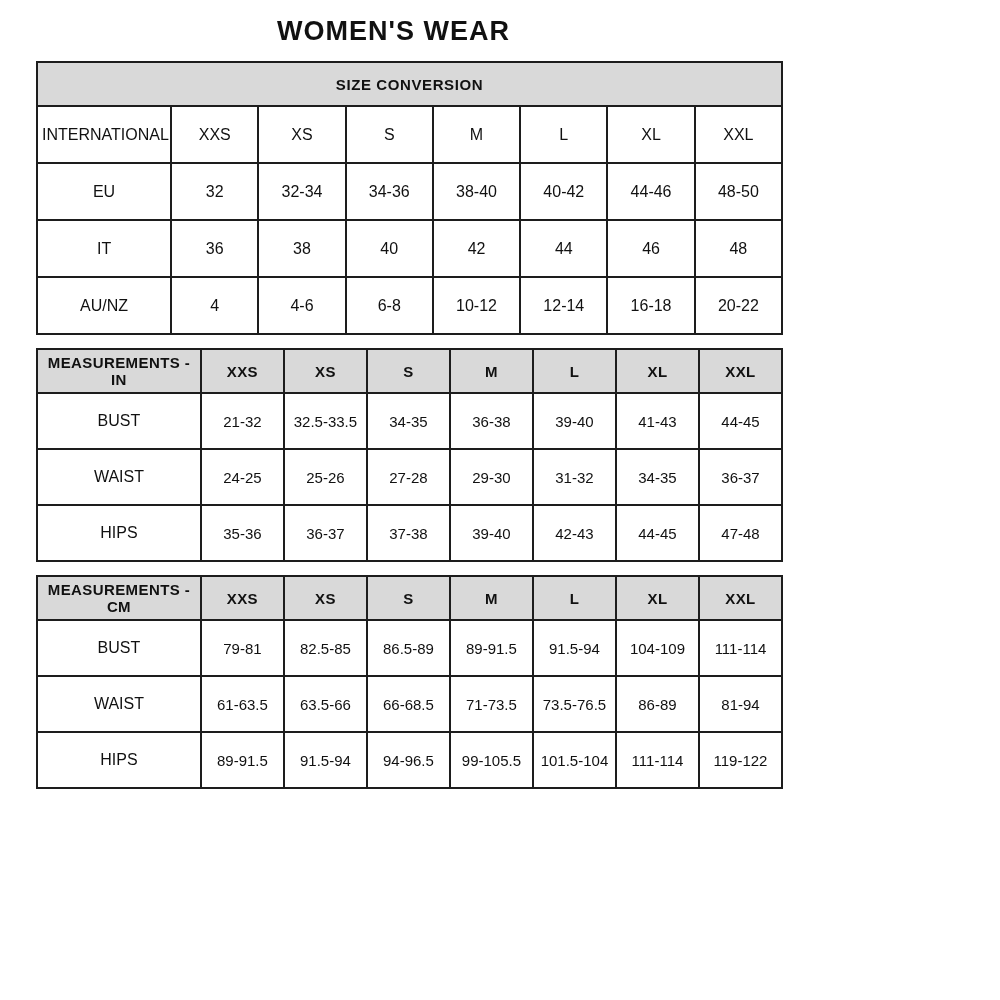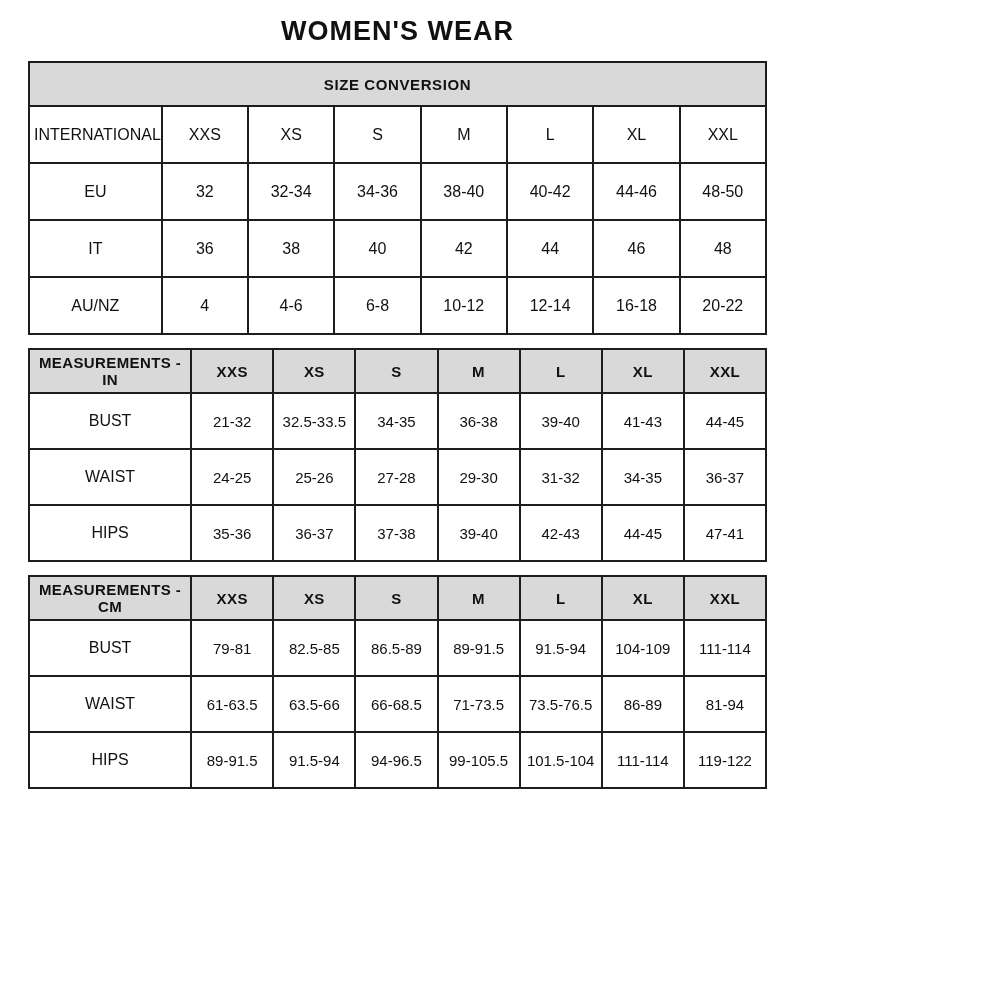--- a/index.html
+++ b/index.html
@@ -9,33 +9,34 @@
   }
   *{ box-sizing:border-box; }
   html,body{ margin:0; padding:0; background:#ffffff; }
   body{
     font-family:"Liberation Sans","DejaVu Sans",sans-serif;
     color:var(--text);
     width:1000px;
   }
   .sheet{
     width:795px;
-    padding:12px 28px 18px 28px;
+    padding:12px 28px 18px 20px;
   }
   h1.page-title{
     margin:4px 0 14px 0;
     text-align:center;
     font-size:27px;
     font-weight:700;
     letter-spacing:1px;
   }
   table{
     width:100%;
     border-collapse:collapse;
     table-layout:fixed;
+    margin-left:16px;
   }
   td,th{
     border:2px solid var(--border);
     text-align:center;
     vertical-align:middle;
     padding:2px 4px;
   }
   
   .conv .band th{
     background:var(--band-bg);
@@ -182,21 +183,21 @@
         <td>36-37</td>
       </tr>
       <tr>
         <td class="rowlabel">HIPS</td>
         <td>35-36</td>
         <td>36-37</td>
         <td>37-38</td>
         <td>39-40</td>
         <td>42-43</td>
         <td>44-45</td>
-        <td>47-41</td>
+        <td>47-48</td>
       </tr>
     </tbody>
   </table>
 
   <table class="meas">
     <colgroup>
       <col class="first">
         <col>
         <col>
         <col>

